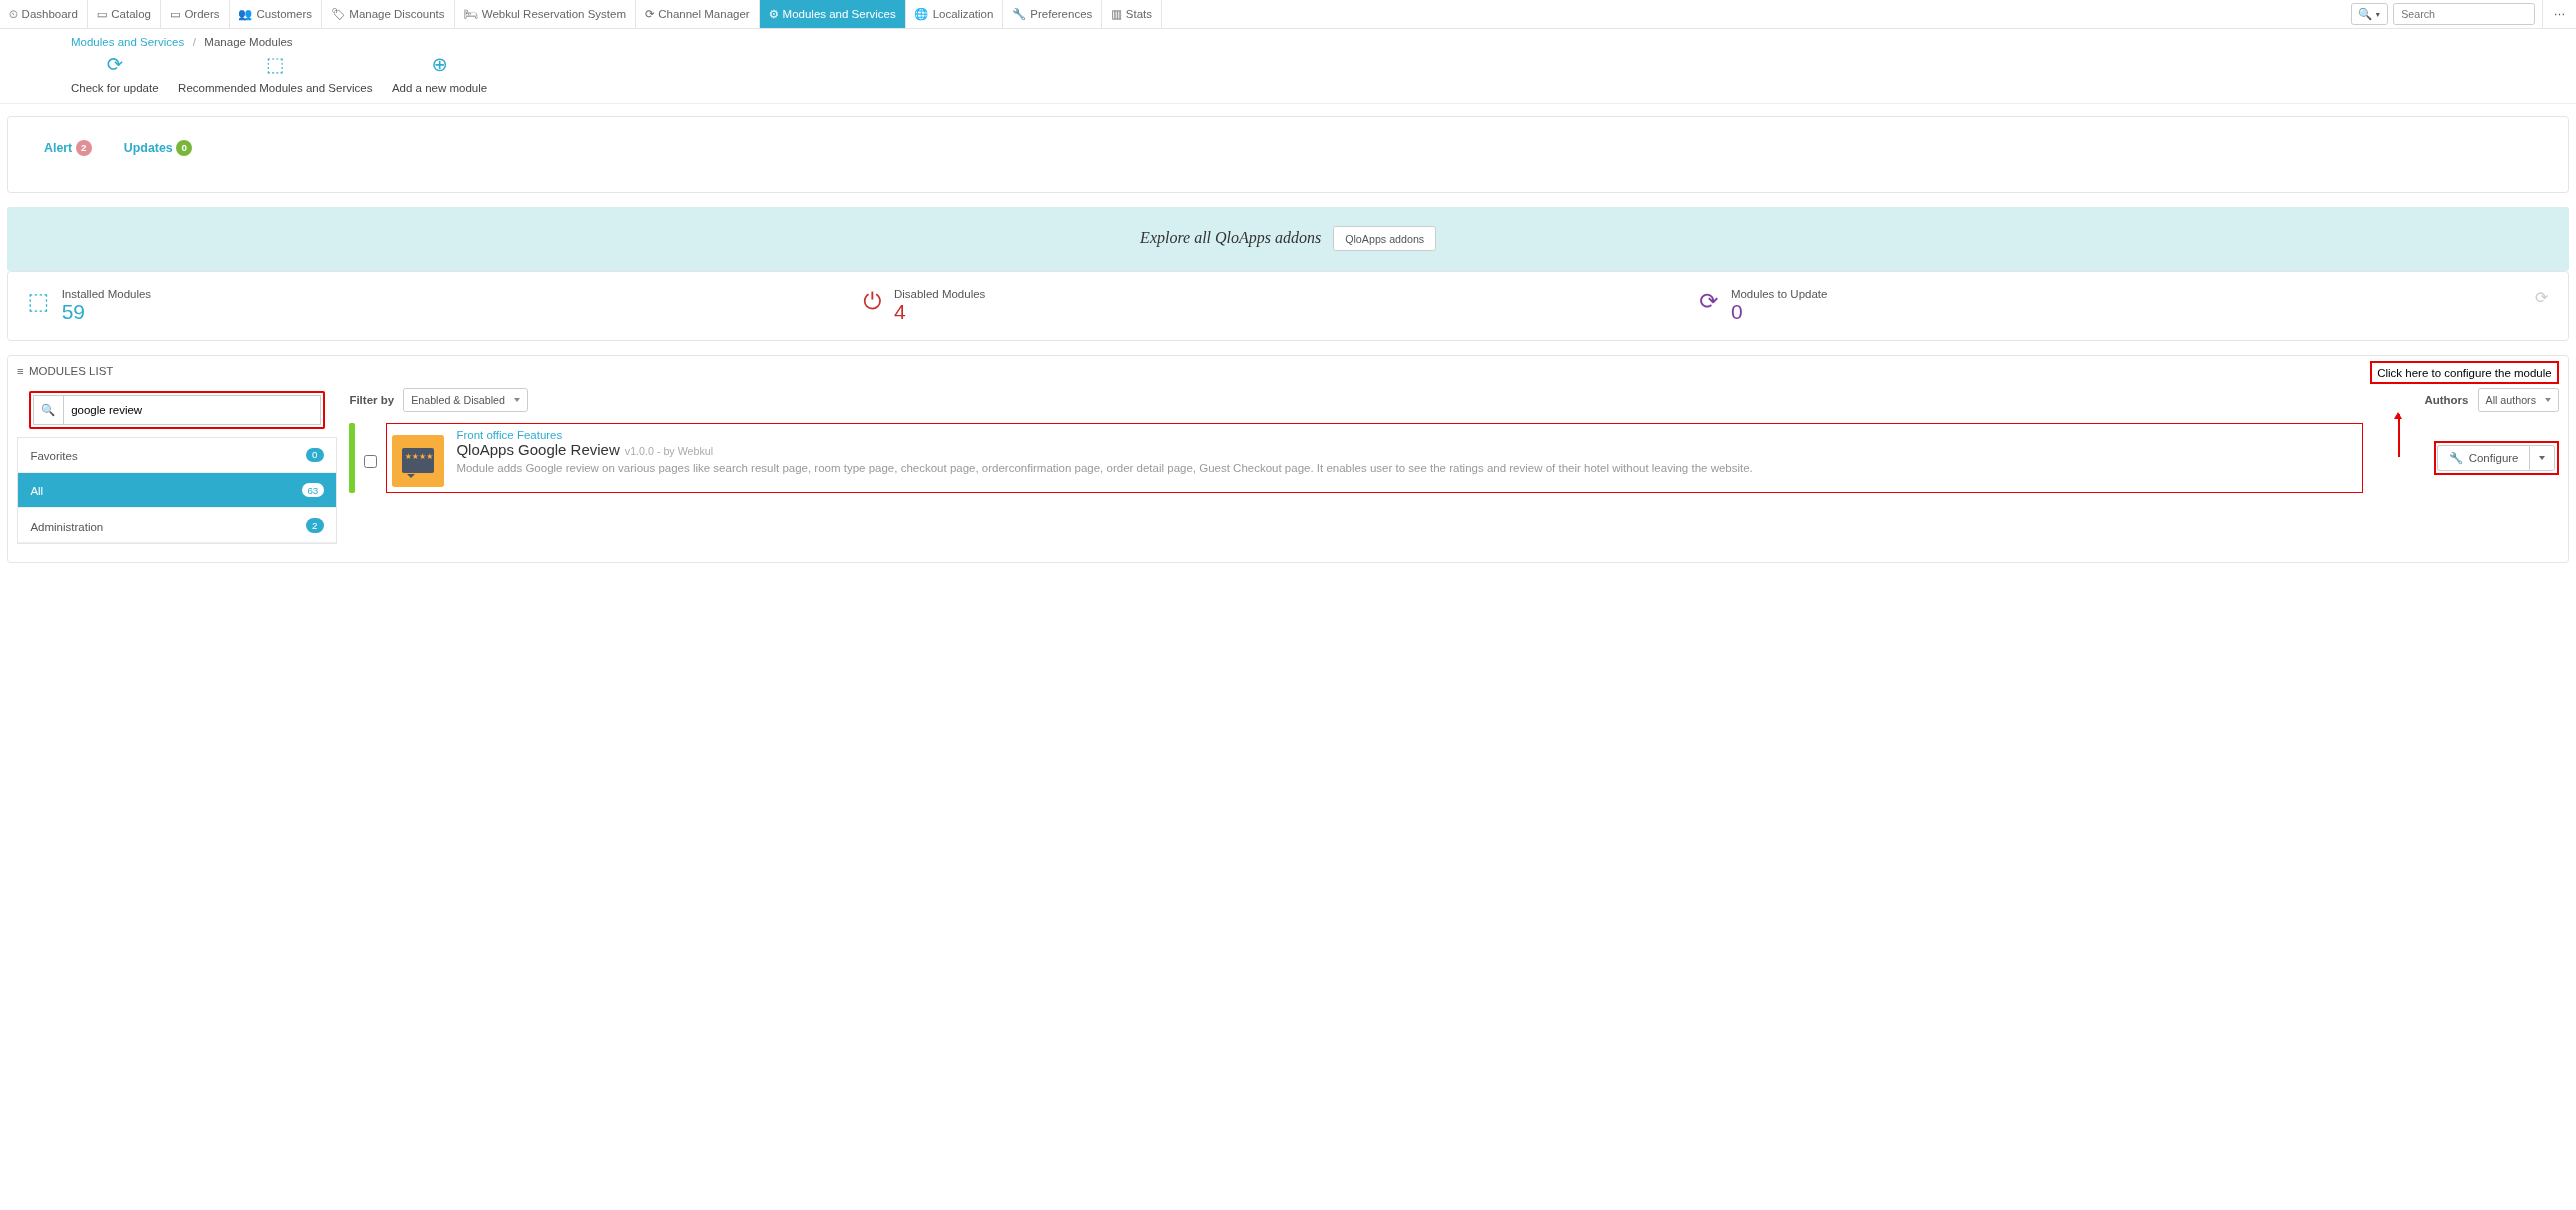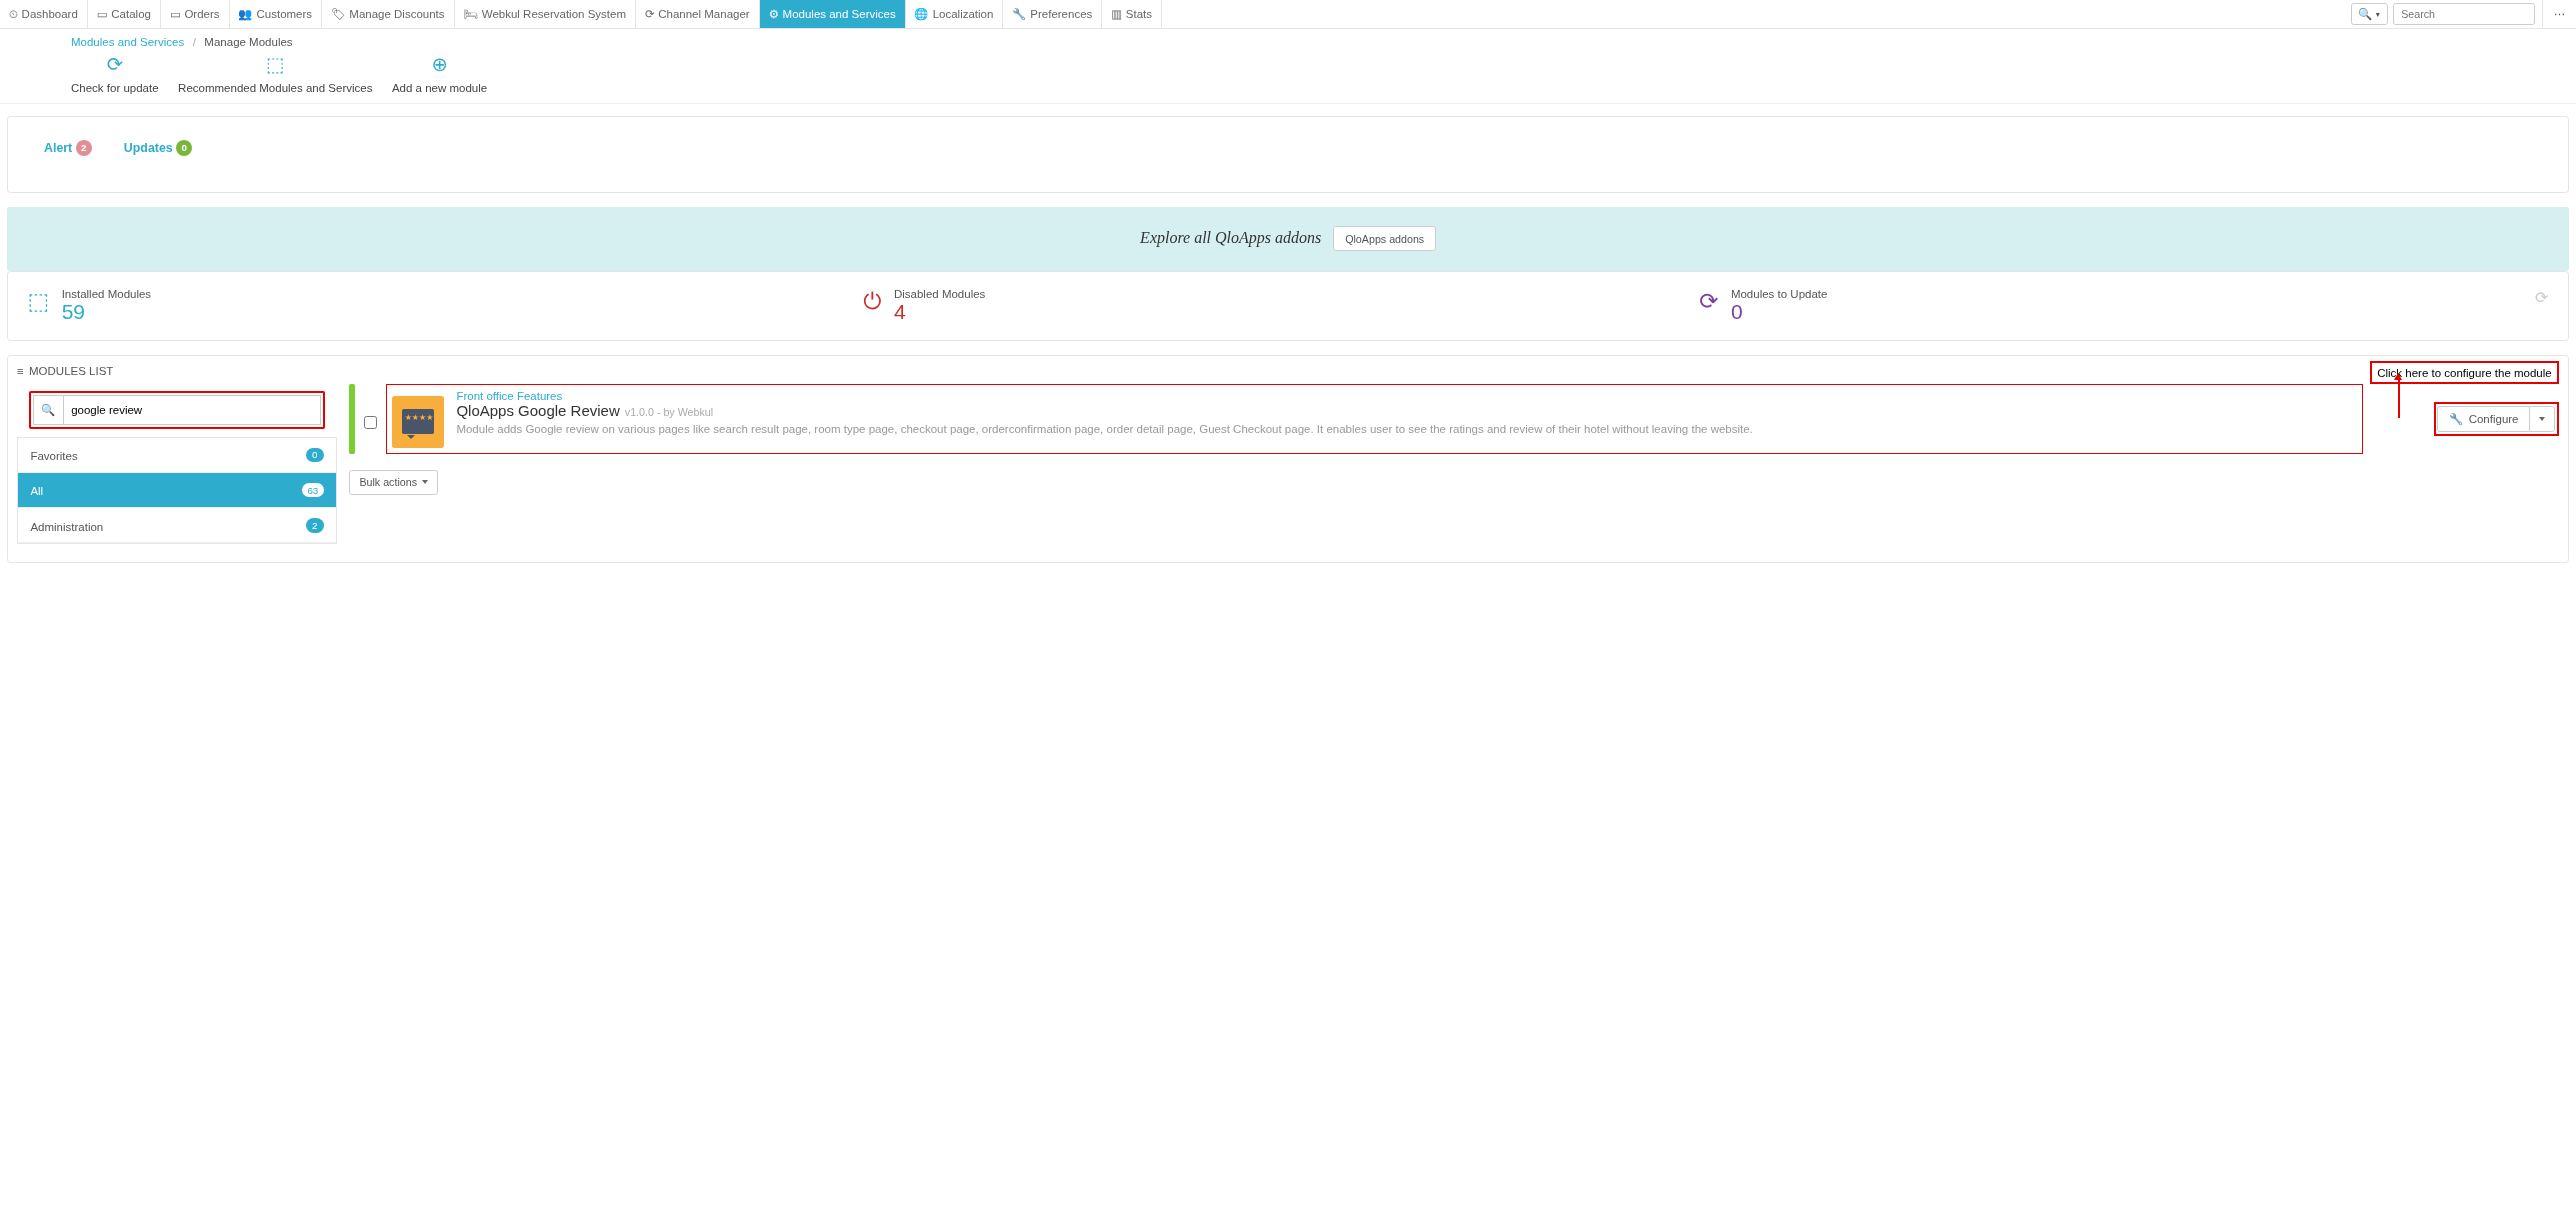--- a/index.html
+++ b/index.html
@@ -267,20 +267,27 @@
             </div>
           <div class="cat-item">
               <span>Administration</span>
               <span class="spacer"></span>
               <span class="cnt">2</span>
             </div>
         </div>
       </div>
 
       <div class="mod-area">
+        <div class="filter-row">
+          <span class="lbl">Filter by</span>
+          <span class="sel">Enabled &amp; Disabled</span>
+          <span class="spacer"></span>
+          <span class="lbl">Authors</span>
+          <span class="sel">All authors</span>
+        </div>
 
         <div class="mod-row">
           <div class="green-flag"></div>
           <input type="checkbox" class="mod-check" style="">
           <div class="mod-card-wrap">
             <div class="mod-thumb">
               <div class="mod-thumb-inner">
                   <span class="mod-thumb-star">★★★★</span>
                 </div>
             </div>
@@ -298,21 +305,18 @@
             <div class="cfg-btn">
               <div class="cfg-main">
                   <span>🔧</span>
                   <span>Configure</span>
                 </div>
               <div class="cfg-dd"></div>
             </div>
           </div>
         </div>
 
-        <div class="bulk">
-          <span class="bulk-btn">Bulk actions</span>
-        </div>
       </div>
     </div>
   </div>
 
 </div>
 
 
 </body></html>

